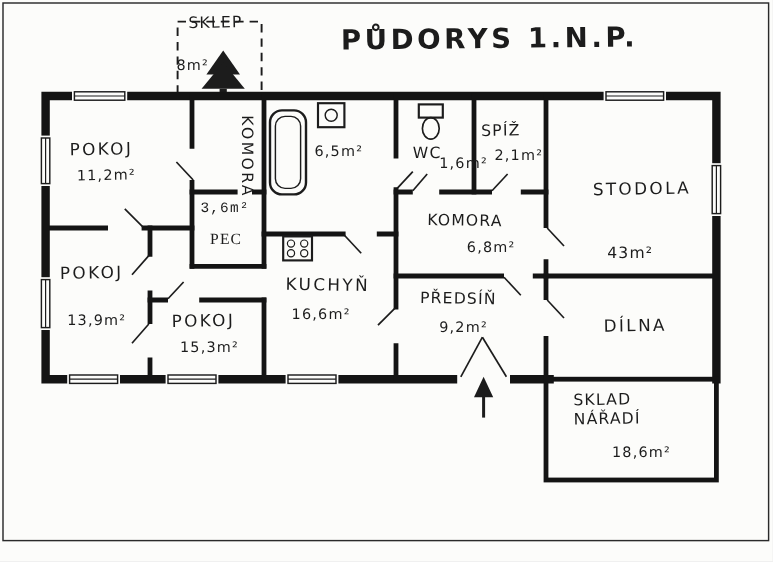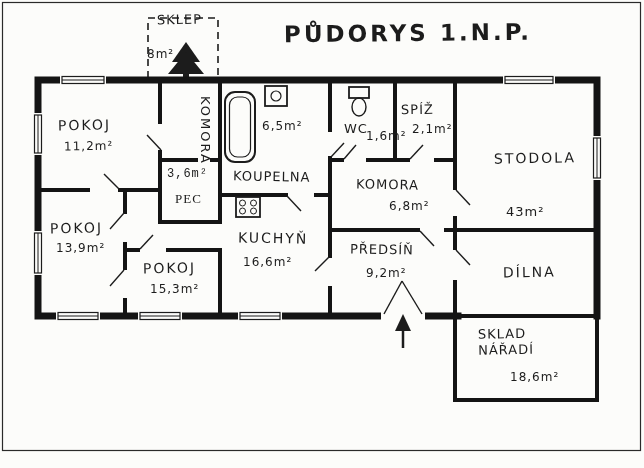--- a/index.html
+++ b/index.html
@@ -163,36 +163,35 @@
 
   <div class="lbl s14 t1" style="left:58px;top:117px;">POKOJ</div>
   <div class="lbl s12 t1" style="left:64px;top:139px;">11,2m²</div>
 
   <div class="lbl s13 vert" style="left:213px;top:96px;">KOMORA</div>
 
   <div class="lbl s12" style="left:167px;top:167px;font-family:Liberation Mono, monospace;">3,6m²</div>
   <div class="lbl s13" style="left:175px;top:191px;font-family:Liberation Serif, serif;">PEC</div>
 
   <div class="lbl s12" style="left:262px;top:119px;">6,5m²</div>
-  <div class="lbl s13 t2" style="left:233px;top:169px;">KOUPELNA</div>
 
   <div class="lbl s13" style="left:344px;top:121px;">WC</div>
   <div class="lbl s11" style="left:366px;top:129px;">1,6m²</div>
 
   <div class="lbl s13 t1" style="left:401px;top:102px;">SPÍŽ</div>
   <div class="lbl s12" style="left:412px;top:122px;">2,1m²</div>
 
   <div class="lbl s14 t1" style="left:494px;top:150px;">STODOLA</div>
   <div class="lbl s13" style="left:506px;top:204px;">43m²</div>
 
   <div class="lbl s13 t2" style="left:356px;top:177px;">KOMORA</div>
   <div class="lbl s12" style="left:389px;top:199px;">6,8m²</div>
 
   <div class="lbl s14 t1" style="left:50px;top:220px;">POKOJ</div>
-  <div class="lbl s12" style="left:56px;top:241px;">13,9m²</div>
+  <div class="lbl s12" style="left:56px;top:260px;">13,9m²</div>
 
   <div class="lbl s14 t2" style="left:238px;top:230px;">KUCHYŇ</div>
   <div class="lbl s12" style="left:243px;top:255px;">16,6m²</div>
 
   <div class="lbl s14 t1" style="left:143px;top:260px;">POKOJ</div>
   <div class="lbl s12" style="left:150px;top:282px;">15,3m²</div>
 
   <div class="lbl s13 t2" style="left:350px;top:242px;">PŘEDSÍŇ</div>
   <div class="lbl s12" style="left:366px;top:266px;">9,2m²</div>
 

